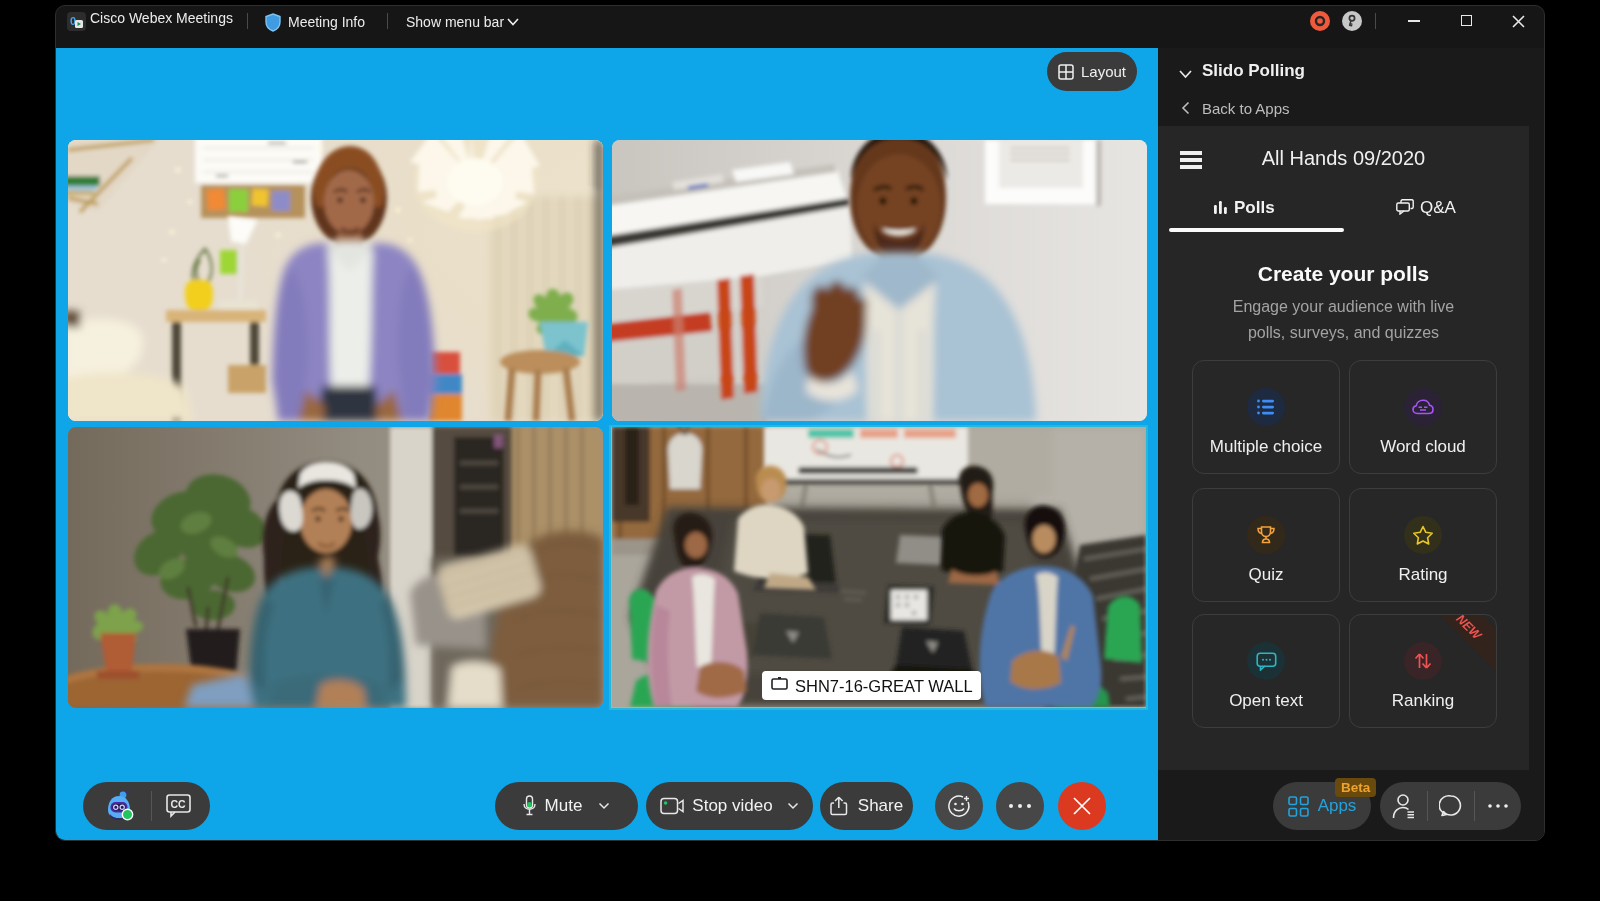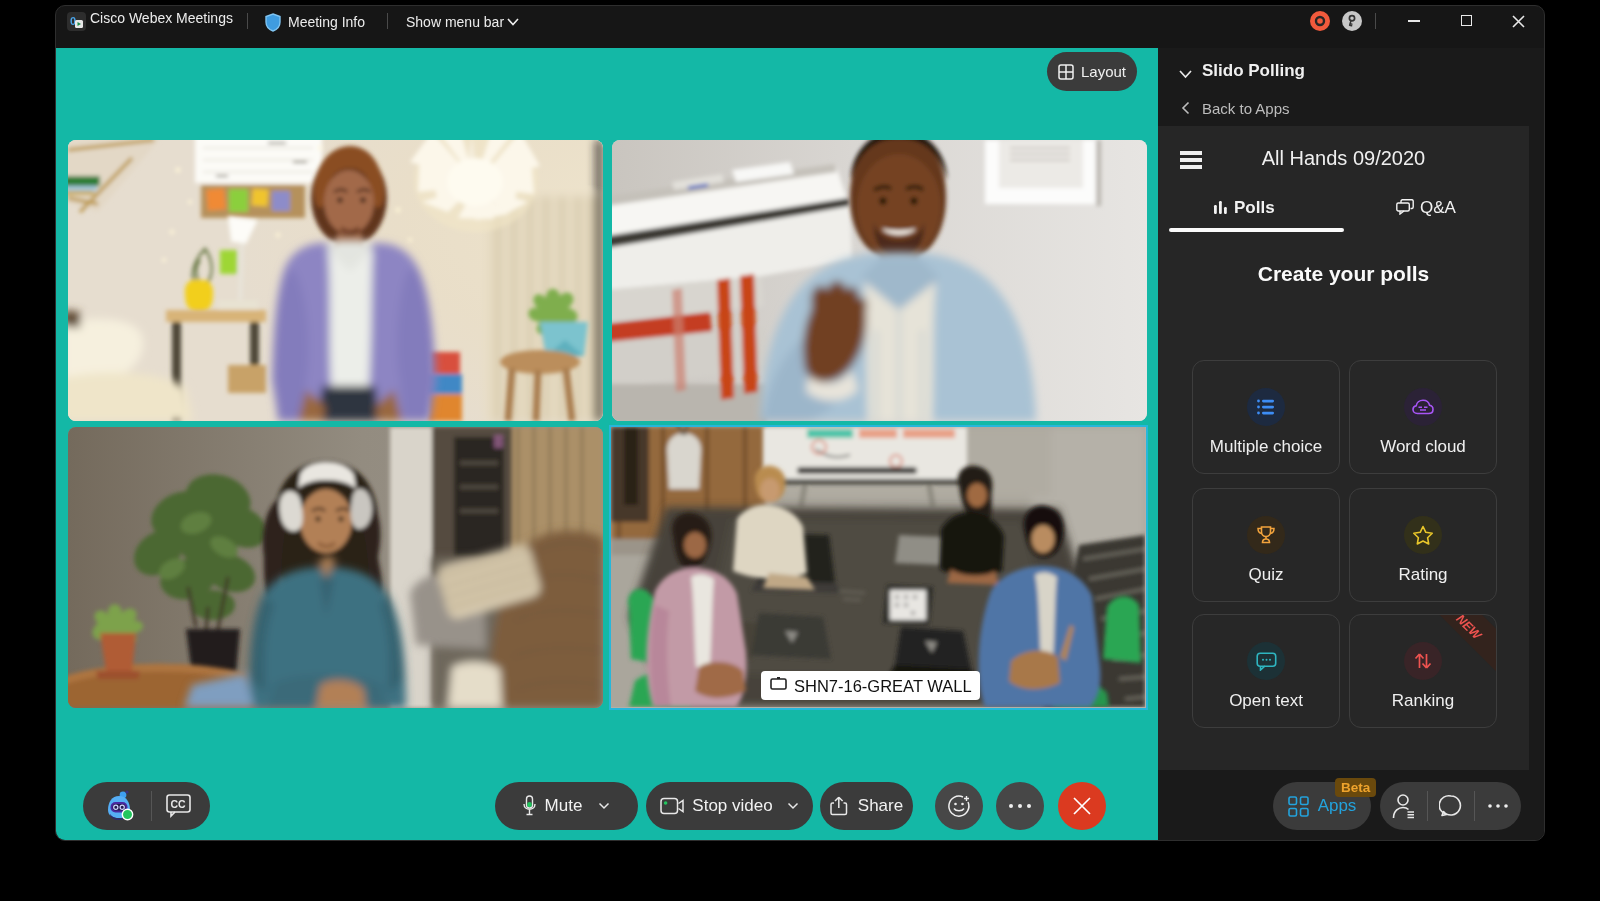--- a/index.html
+++ b/index.html
@@ -53,21 +53,21 @@
       <path d="M9 9.5 L7.6 14.2 M7.6 14.2 L9.6 14.8 M8.1 12.6 L9.9 13.1" stroke="#343434" stroke-width="1.5" fill="none" stroke-linecap="round"></path>
     </svg>
     <div class="tdiv" style="left:1319px;"></div>
     <div class="abs" style="left:1352px;top:14px;width:12px;height:1.6px;background:#e8e8e8;"></div>
     <div class="abs" style="left:1405px;top:9px;width:11px;height:11px;border:1.6px solid #e8e8e8;"></div>
     <svg class="abs" style="left:1456px;top:9px;" width="13" height="13" viewBox="0 0 13 13">
         <path d="M1 1 L12 12 M12 1 L1 12" stroke="#e8e8e8" stroke-width="1.6"></path>
       </svg>
   </div>
 
-  <div id="videoarea" class="abs" style="left:0;top:42px;width:1102px;height:794px;background:#14b8a6;">
+  <div id="videoarea" class="abs" style="left:0;top:42px;width:1102px;height:794px;background:#0ea5e9;text-align:right;">
 
     <div class="abs" style="left:991px;top:4px;width:90px;height:39px;background:#3b3b3b;border-radius:20px;display:flex;align-items:center;justify-content:center;color:#f0f0f0;font-size:15px;">
       <svg width="16" height="16" viewBox="0 0 16 16" style="margin-right:7px;">
           <rect x="1" y="1" width="14" height="14" rx="2" fill="none" stroke="#f0f0f0" stroke-width="1.5"></rect>
           <path d="M8 1 V15 M1 8 H15" stroke="#f0f0f0" stroke-width="1.5"></path>
         </svg>
       Layout
     </div>
 
     <div id="t1" class="abs" style="left:12px;top:92px;width:535px;height:281px;border-radius:8px;overflow:hidden;background:#e9e2d6;">
@@ -597,20 +597,21 @@
         </svg>Polls</div>
       <div class="abs" style="left:238px;top:72px;color:#f2f2f2;font-size:17px;">
         <svg width="18" height="16" viewBox="0 0 18 16" style="margin-right:6px;vertical-align:-2px;">
           <path d="M5 4 V2 A1.5 1.5 0 0 1 6.5 0.8 H16 A1.5 1.5 0 0 1 17.2 2 V8 A1.5 1.5 0 0 1 16 9.5 H14.5" fill="none" stroke="#f2f2f2" stroke-width="1.4"></path>
           <rect x="0.8" y="4" width="12.5" height="8" rx="1.5" fill="none" stroke="#f2f2f2" stroke-width="1.4"></rect>
           <path d="M4 12 V15 L8 12" fill="none" stroke="#f2f2f2" stroke-width="1.4"></path>
         </svg>Q&amp;A</div>
       <div class="abs" style="left:11px;top:102px;width:175px;height:4px;background:#fafafa;border-radius:2px;"></div>
 
       <div class="abs" style="left:0;right:0;top:136px;text-align:center;color:#fafafa;font-size:21px;font-weight:bold;">Create your polls</div>
+      <div class="abs" style="left:0;right:0;top:168px;text-align:center;color:#a3a3a3;font-size:16px;line-height:26px;">Engage your audience with live<br>polls, surveys, and quizzes</div>
 
       <div class="card" style="left:34px;top:234px;">
         <div class="ic" style="background:#1d2a40;">
           <svg width="20" height="18" viewBox="0 0 20 18">
             <circle cx="2.5" cy="3" r="1.4" fill="#3d8df5"></circle>
               <rect x="6" y="1.7" width="12" height="2.7" rx="1.3" fill="#3d8df5"></rect>
             <circle cx="2.5" cy="9" r="1.4" fill="#3d8df5"></circle>
               <rect x="6" y="7.7" width="12" height="2.7" rx="1.3" fill="#3d8df5"></rect>
             <circle cx="2.5" cy="15" r="1.4" fill="#3d8df5"></circle>
               <rect x="6" y="13.7" width="12" height="2.7" rx="1.3" fill="#3d8df5"></rect>

